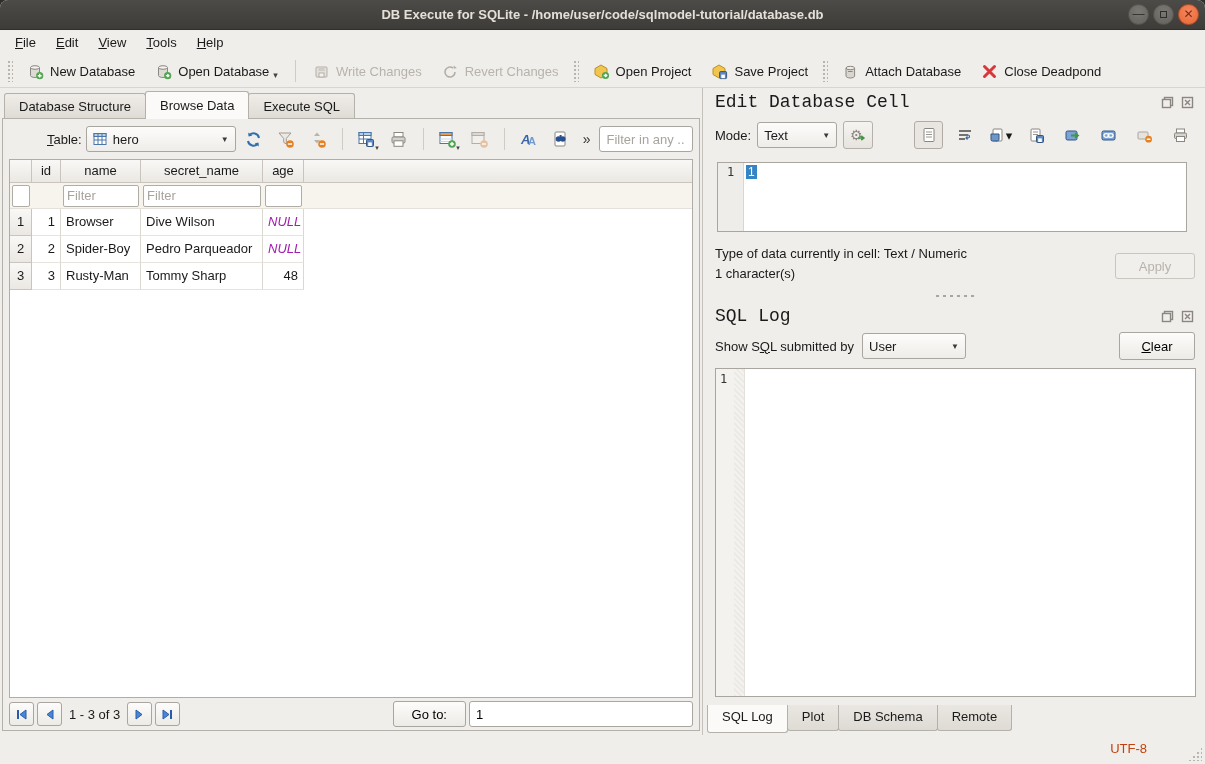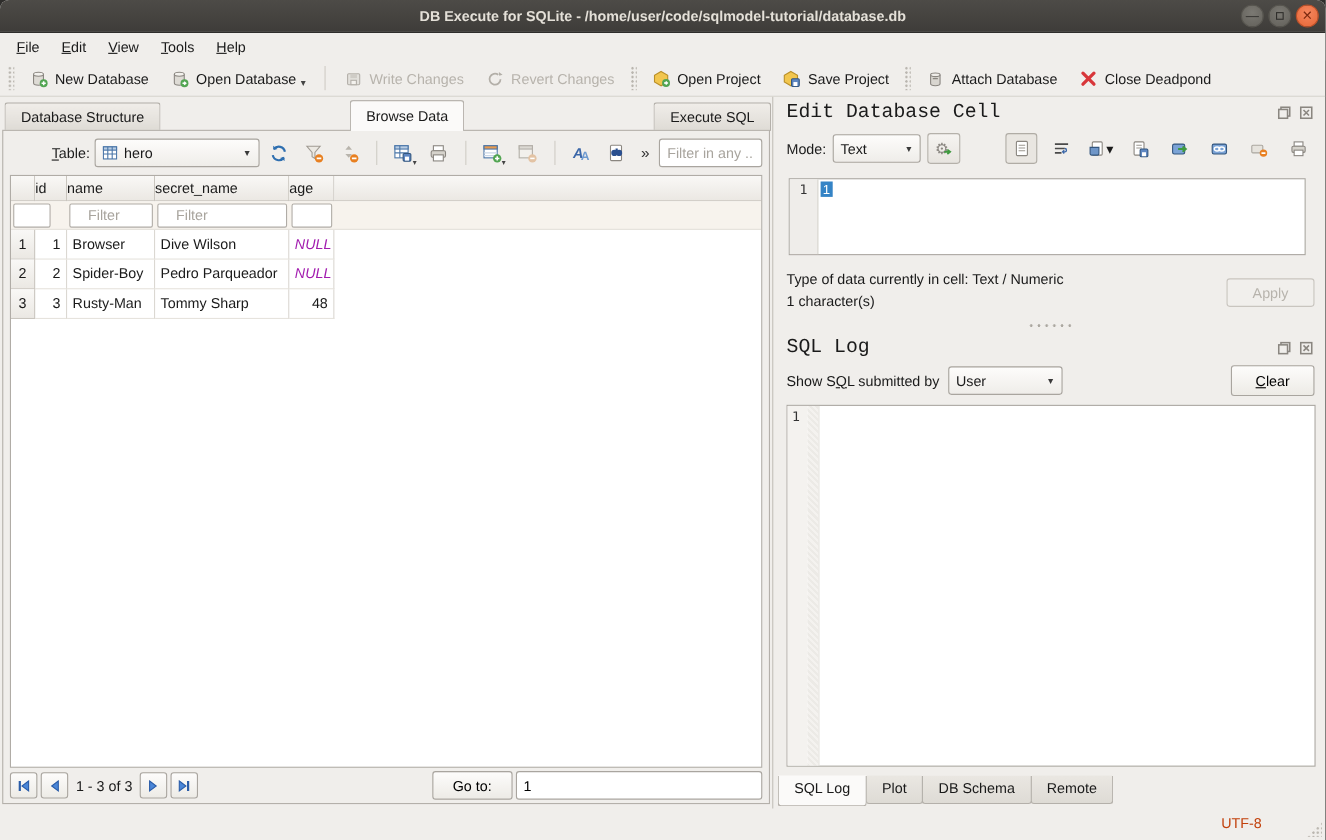--- a/index.html
+++ b/index.html
@@ -27,44 +27,44 @@
   .tbtn.disabled{color:#b7b3ac;}
   .tbtn svg{flex:0 0 auto;}
   .caret{font-size:9px;color:#444;margin-left:-2px;align-self:flex-end;}
 
   
   .main{flex:1;display:flex;min-height:0;}
   .left-pane{width:702px;flex:0 0 702px;display:flex;flex-direction:column;padding:3px 2px 4px 2px;}
   .right-pane{flex:1;display:flex;flex-direction:column;border-left:1px solid #c4c0ba;min-width:0;}
 
   
-  .tabbar{display:flex;align-items:flex-end;height:28px;padding-left:2px;justify-content:space-between;}
+  .tabbar{display:flex;align-items:flex-end;height:28px;padding-left:2px;}
   .tab{padding:5px 14px 5px;border:1px solid #b4b0aa;border-bottom:none;background:linear-gradient(#f0ede9,#dedbd5);margin-right:-1px;border-radius:3px 3px 0 0;height:26px;}
   .tab.active{background:#fbfaf9;height:28px;position:relative;z-index:2;padding-top:6px;}
   .tab-frame{flex:1;border:1px solid #b4b0aa;margin-top:-1px;display:flex;flex-direction:column;min-height:0;background:#f0eeeb;}
 
   
   .ctl-row{display:flex;align-items:center;height:40px;padding:0 6px;gap:4px;flex:0 0 40px;margin-left:38px;}
   .ctl-row .lbl .u{text-decoration:underline;}
   .combo{display:flex;align-items:center;gap:6px;border:1px solid #a9a59f;border-radius:3px;background:linear-gradient(#fdfcfb,#efede9);padding:3px 6px;height:26px;}
   .combo .arrow{margin-left:auto;font-size:8px;color:#3a3a3a;}
   .combo-table{width:150px;}
   .ibtn{width:28px;height:28px;display:flex;align-items:center;justify-content:center;border:1px solid transparent;border-radius:3px;position:relative;}
   .ibtn .dd{position:absolute;right:1px;bottom:0;font-size:7px;color:#444;}
   .chev{font-size:14px;color:#333;padding:0 4px;}
   .filter-any{flex:1;height:26px;border:1px solid #a9a59f;border-radius:3px;padding:0 7px;font-size:13px;color:#222;background:#fff;min-width:0;}
   .filter-any::placeholder{color:#a8a49d;}
 
   
   .grid{flex:1;margin:0 6px;border:1px solid #b0aca6;background:#fff;overflow:hidden;display:flex;flex-direction:column;min-height:0;}
   .g-row{display:flex;flex:0 0 auto;}
-  .hcell{background:linear-gradient(#f9f8f6,#ebe8e3);border-right:1px solid #c9c5be;border-bottom:1px solid #c9c5be;height:23px;line-height:22px;text-align:left;font-size:13px;}
+  .hcell{background:linear-gradient(#f9f8f6,#ebe8e3);border-right:1px solid #c9c5be;border-bottom:1px solid #c9c5be;height:23px;line-height:22px;text-align:center;font-size:13px;}
   .g-filter{background:#f7f3ed;height:26px;align-items:center;border-bottom:1px solid #e4e1db;}
   .fcell{padding:1px 2px;height:26px;display:flex;align-items:center;}
-  .fcell input{width:100%;height:22px;border:1px solid #b0aca6;border-radius:2px;padding:0 16px;font-size:13px;background:#fff;min-width:0;}
+  .fcell input{width:100%;height:22px;border:1px solid #b0aca6;border-radius:2px;padding:0 3px;font-size:13px;background:#fff;min-width:0;}
   .fcell input::placeholder{color:#a8a49d;}
   .dcell{border-right:1px solid #dbd8d2;border-bottom:1px solid #e6e3dd;height:27px;line-height:26px;padding:0 5px;font-size:13px;white-space:nowrap;overflow:hidden;}
   .rownum{background:linear-gradient(#f9f8f6,#ebe8e3);border-right:1px solid #c9c5be;border-bottom:1px solid #c9c5be;text-align:center;padding:0;}
   .num{text-align:right;}
   .null{color:#a21caf;font-style:italic;}
   .c-rn{width:22px;flex:0 0 22px;}
   .c-id{width:29px;flex:0 0 29px;}
   .c-name{width:80px;flex:0 0 80px;}
   .c-sec{width:122px;flex:0 0 122px;}
   .c-age{width:41px;flex:0 0 41px;}

